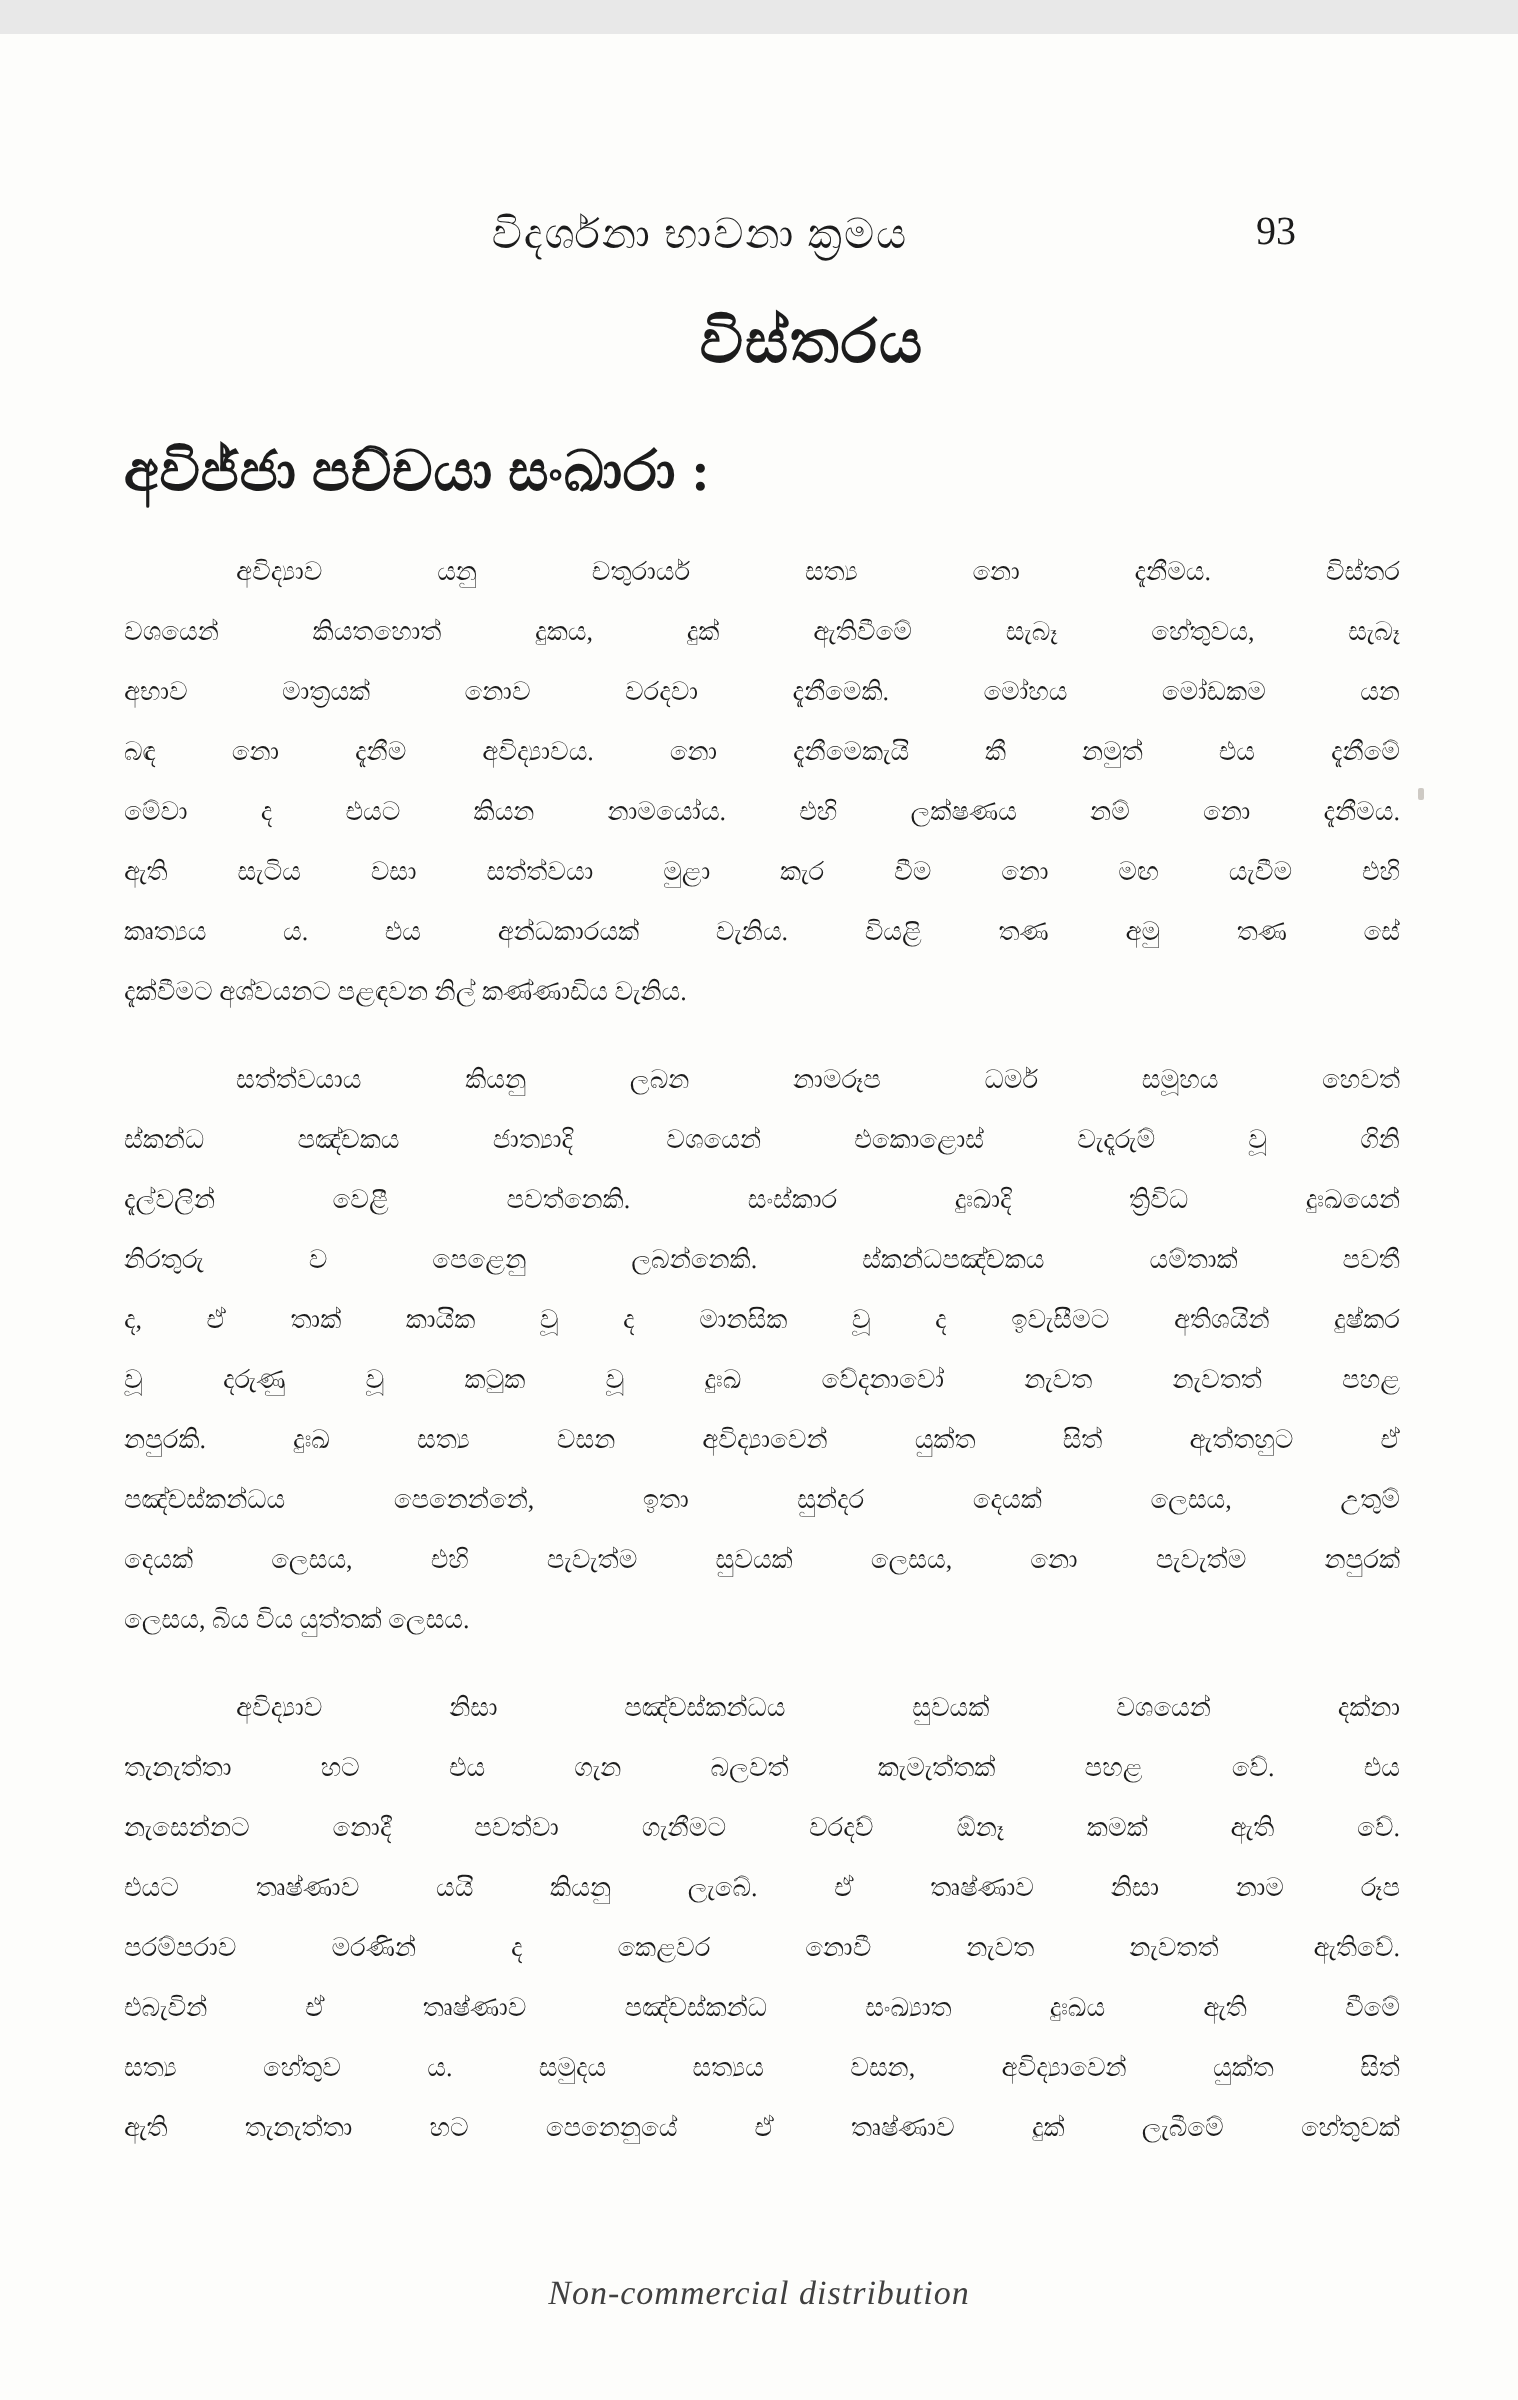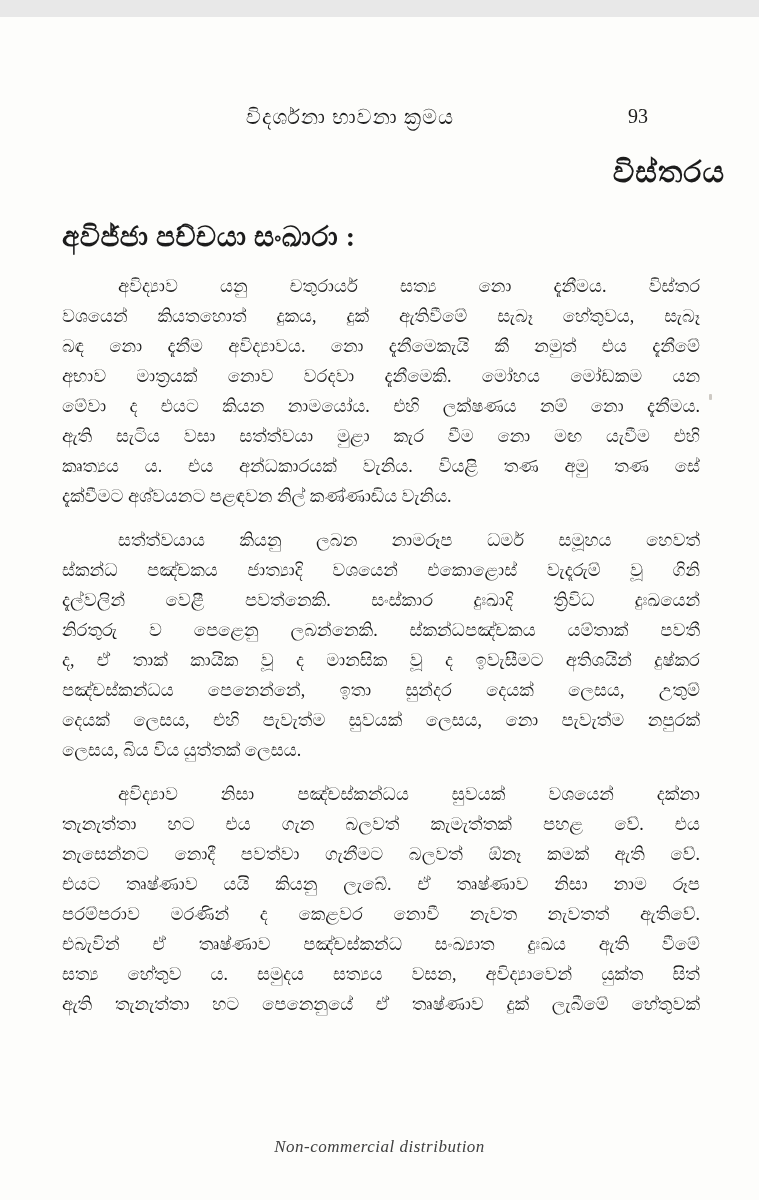--- a/index.html
+++ b/index.html
@@ -37,21 +37,21 @@
     position: absolute;
     right: 111px;
     top: 0;
     font-size: 20px;
   }
   .chapter-title {
     position: absolute;
     top: 138px;
     left: 62px;
     width: 638px;
-    text-align: right;
+    text-align: center;
     transform: translateX(25px);
     font-size: 30px;
     font-weight: bold;
     letter-spacing: 1px;
   }
   .section-heading {
     position: absolute;
     top: 204px;
     left: 62px;
     font-size: 28px;
@@ -61,21 +61,21 @@
   .body-text {
     position: absolute;
     top: 254px;
     left: 62px;
     width: 638px;
   }
   .para {
     margin: 0 0 14px 0;
   }
   .line {
-    font-size: 18px;
+    font-size: 13px;
     line-height: 30px;
     min-height: 30px;
     text-align: justify;
     text-align-last: justify;
     overflow: hidden;
   }
   .line.first {
     text-indent: 56px;
   }
   .line.end {
@@ -114,43 +114,45 @@
 
   <div class="chapter-title">විස්තරය</div>
 
   <div class="section-heading">අවිජ්ජා පච්චයා සංඛාරා :</div>
 
   <div class="body-text">
 
     <div class="para">
       <div class="line first">අවිද්‍යාව යනු චතුරාර්ය සත්‍ය නො දැනීමය.  විස්තර</div>
       <div class="line">වශයෙන් කියතහොත් දුකය, දුක් ඇතිවීමේ සැබෑ හේතුවය, සැබෑ</div>
+      <div class="line">අභාව මාත්‍රයක් නොව වරදවා දැනීමෙකි.  මෝහය මෝඩකම යන</div>
       <div class="line">බඳ නො දැනීම අවිද්‍යාවය.  නො දැනීමෙකැයි කී නමුත් එය දැනීමේ</div>
-      <div class="line">අභාව මාත්‍රයක් නොව වරදවා දැනීමෙකි.  මෝහය මෝඩකම යන</div>
       <div class="line">මේවා ද එයට කියන නාමයෝය.  එහි ලක්ෂණය නම් නො දැනීමය.</div>
       <div class="line">ඇති සැටිය වසා සත්ත්වයා මුළා කැර වීම නො මඟ යැවීම එහි</div>
       <div class="line">කෘත්‍යය ය.  එය අන්ධකාරයක් වැනිය.  වියළි තණ අමු තණ සේ</div>
       <div class="line end">දැක්වීමට අශ්වයනට පළඳවන නිල් කණ්ණාඩිය වැනිය.</div>
     </div>
 
     <div class="para">
       <div class="line first">සත්ත්වයාය කියනු ලබන නාමරූප ධර්ම සමූහය හෙවත්</div>
       <div class="line">ස්කන්ධ පඤ්චකය ජාත්‍යාදි වශයෙන් එකොළොස් වැදෑරුම් වූ ගිනි</div>
       <div class="line">දැල්වලින් වෙළී පවත්නෙකි.  සංස්කාර දුඃඛාදි ත්‍රිවිධ දුඃඛයෙන්</div>
       <div class="line">නිරතුරු ව පෙළෙනු ලබන්නෙකි. ස්කන්ධපඤ්චකය යම්තාක් පවතී</div>
       <div class="line">ද, ඒ තාක් කායික වූ ද මානසික වූ ද ඉවැසීමට අතිශයින් දුෂ්කර</div>
+      <div class="line">වූ දරුණු වූ කටුක වූ දුඃඛ වේදනාවෝ නැවත නැවතත් පහළ</div>
+      <div class="line">නපුරකි.  දුඃඛ සත්‍ය වසන අවිද්‍යාවෙන් යුක්ත සිත් ඇත්තහුට ඒ</div>
       <div class="line">පඤ්චස්කන්ධය පෙනෙන්නේ, ඉතා සුන්දර දෙයක් ලෙසය, උතුම්</div>
       <div class="line">දෙයක් ලෙසය, එහි පැවැත්ම සුවයක් ලෙසය, නො පැවැත්ම නපුරක්</div>
       <div class="line end">ලෙසය, බිය විය යුත්තක් ලෙසය.</div>
     </div>
 
     <div class="para">
       <div class="line first">අවිද්‍යාව නිසා පඤ්චස්කන්ධය සුවයක් වශයෙන් දක්නා</div>
       <div class="line">තැනැත්තා හට එය ගැන බලවත් කැමැත්තක් පහළ වේ.  එය</div>
-      <div class="line">නැසෙන්නට නොදී පවත්වා ගැනීමට බලවත් ඕනෑ කමක් ඇති වේ.</div>
+      <div class="line">නැසෙන්නට නොදී පවත්වා ගැනීමට වරදව් ඕනෑ කමක් ඇති වේ.</div>
       <div class="line">එයට තෘෂ්ණාව යයි කියනු ලැබේ.  ඒ තෘෂ්ණාව නිසා නාම රූප</div>
       <div class="line">පරම්පරාව මරණින් ද කෙළවර නොවී නැවත නැවතත් ඇතිවේ.</div>
       <div class="line">එබැවින් ඒ තෘෂ්ණාව පඤ්චස්කන්ධ සංඛ්‍යාත දුඃඛය ඇති වීමේ</div>
       <div class="line">සත්‍ය හේතුව ය.  සමුදය සත්‍යය වසන, අවිද්‍යාවෙන් යුක්ත සිත්</div>
       <div class="line">ඇති තැනැත්තා හට පෙනෙනුයේ ඒ තෘෂ්ණාව දුක් ලැබීමේ හේතුවක්</div>
     </div>
 
   </div>
 
   <div class="scan-speck"></div>

